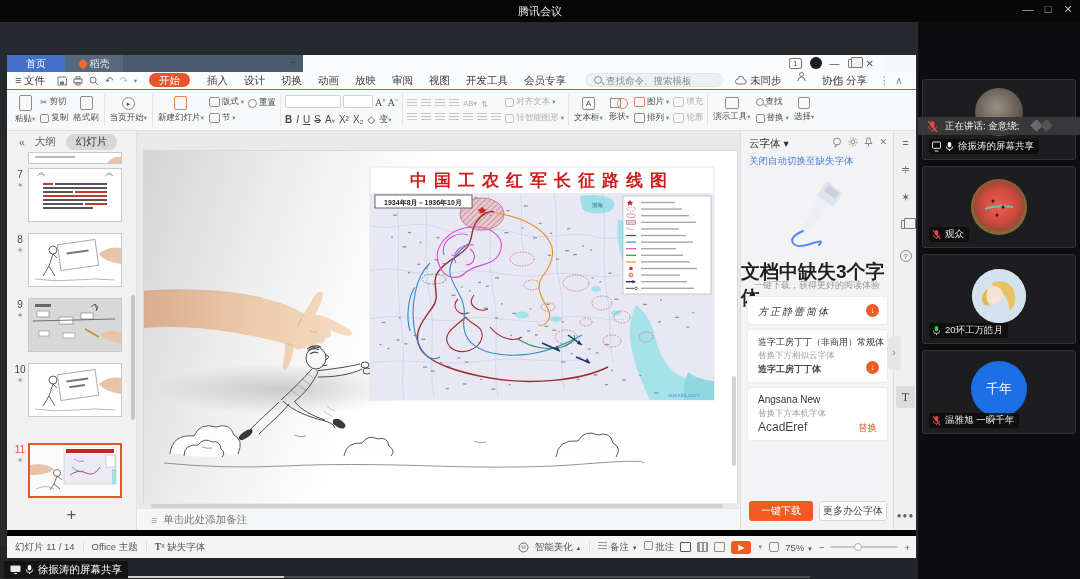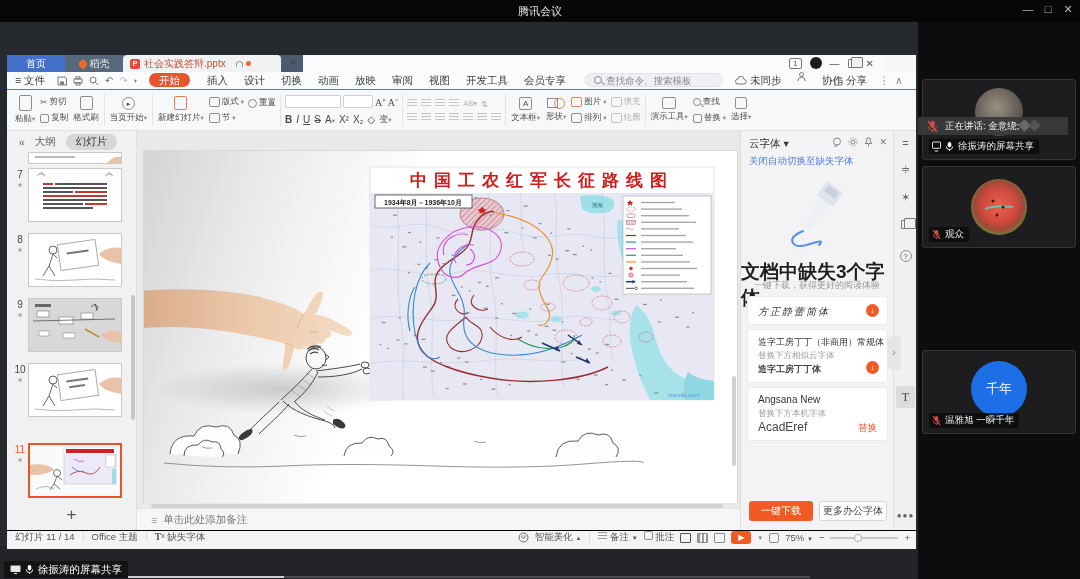--- a/index.html
+++ b/index.html
@@ -87,33 +87,33 @@
   .fp-btn1{position:absolute;left:8px;top:370px;width:64px;height:20px;background:#f25a23;border-radius:3px;color:#fff;font-size:10px;text-align:center;line-height:20px}
   .fp-btn2{position:absolute;left:78px;top:370px;width:68px;height:20px;background:#fff;border:1px solid #d5d5d5;border-radius:3px;color:#444;font-size:10px;text-align:center;line-height:18px}
   
   .rstrip{left:886px;top:76px;width:23px;height:399px;background:#f0f0f1;border-left:1px solid #e0e0e0;color:#666}
   .rs-ic{position:absolute;left:0;width:23px;text-align:center;font-size:11px}
   .rs-T{position:absolute;left:2px;top:255px;width:19px;height:22px;background:#dcdcde;border-radius:2px;text-align:center;line-height:22px;font-size:12px;color:#444;font-family:"Liberation Serif",serif}
   .rs-collapse{position:absolute;left:-7px;top:205px;width:14px;height:34px;background:#e6e6e8;border-radius:7px 0 0 7px;text-align:center;line-height:34px;color:#888;font-size:10px}
   .dbox{display:inline-block;width:10px;height:9px;border:1px solid #777;border-radius:1px;position:relative}
   .dbox::after{content:"";position:absolute;left:2px;top:-3px;width:10px;height:9px;border:1px solid #777;border-radius:1px;background:#f0f0f1}
   
-  .statusbar{left:0;top:475px;width:909px;height:19px;background:#f4f4f5;border-top:1px solid #000000;display:flex;align-items:flex-start;font-size:9.5px;color:#555}
+  .statusbar{left:0;top:475px;width:909px;height:28px;background:#f4f4f5;border-top:6px solid #000000;display:flex;align-items:center;font-size:9.5px;color:#555}
   .sb-sep{width:1px;height:10px;background:#ddd;margin:0 8px}
   .sb-right{position:absolute;right:6px;display:flex;align-items:center;gap:6px}
   .playbtn{width:20px;height:13px;background:#f25a23;border-radius:3px;color:#fff;font-size:8px;text-align:center;line-height:13px}
   .ztrack{width:68px;height:2px;background:#c9c9c9;position:relative}
   .zknob{position:absolute;left:24px;top:-3px;width:8px;height:8px;border-radius:50%;background:#fff;border:1px solid #aaa}
   .vi{display:inline-block;width:11px;height:10px;border:1px solid #8d8d8d;border-radius:1px}
   
   .sidebar{left:918px;top:22px;width:162px;height:557px;background:#0d0d0f}
   .tile{position:absolute;left:4px;width:154px;background:#1d1d20;border:1px solid #343436;border-radius:3px}
   .tlabel{position:absolute;left:6px;bottom:5px;display:flex;align-items:center;gap:4px;background:rgba(10,10,10,.75);padding:1px 5px 1px 3px;border-radius:2px;color:#e8e8e8;font-size:9.5px;white-space:nowrap}
   .avatar{position:absolute;left:50%;transform:translateX(-50%);border-radius:50%;overflow:hidden}
-  .banner{left:918px;top:117px;width:150px;height:18px;background:rgba(58,58,60,.95);display:flex;align-items:center;gap:7px;padding-left:9px;color:#f0f0f0;font-size:9.5px;z-index:5}
+  .banner{left:918px;top:117px;width:162px;height:18px;background:rgba(58,58,60,.95);display:flex;align-items:center;gap:7px;padding-left:9px;color:#f0f0f0;font-size:9.5px;z-index:5}
   .logo-dia{position:absolute;right:14px;top:3px;width:40px;height:12px;opacity:.55}
   .sharepill{left:4px;top:561px;height:17px;background:#141414;display:flex;align-items:center;gap:4px;padding:0 6px;color:#fff;font-size:10.5px;z-index:6}
   .thinline1{left:28px;top:576px;width:256px;height:2px;background:#cfcfcf}
   .thinline2{left:284px;top:576px;width:526px;height:2px;background:#4a4c50}
   svg{display:block}
   .mic-svg{width:9px;height:11px}
   .isvg{display:inline-block;vertical-align:middle}
 </style>
 </head>
 <body>
@@ -134,28 +134,20 @@
 
     <div class="abs tabbar">
       <div class="abs tabzone"></div>
       <div class="tab tab-home">
           <span>首页</span>
         </div>
       <div class="tab tab-docer">
           <span class="flame"></span>
           <span>稻壳</span>
         </div>
-      <div class="tab tab-doc">
-        <span class="picon">P</span>
-        <span style="overflow:hidden">社会实践答辩.pptx</span>
-        <span class="belldot">
-            <span class="bell"></span>
-            <span class="odot"></span>
-          </span>
-      </div>
       <div class="abs tabplus">+</div>
       <div class="tb-right">
         <span class="onebox">1</span>
         <span class="uavatar"></span>
         <span class="wctl">—</span>
         <span class="wctl dbox"></span>
         <span class="wctl">✕</span>
       </div>
     </div>
 
@@ -293,20 +285,32 @@
         </span>
         <span class="rrow" style="gap:4px">
           <span class="icl"></span>
           <span class="icl"></span>
           <span class="icl"></span>
           <span class="icl"></span>
           <span class="icl"></span>
           <span class="icl"></span>
           <span class="icl"></span>
         </span>
+      </div>
+      <div class="rcol grayed" style="font-size:8.5px">
+        <span class="rrow">
+            <span class="icb" style="width:9px;height:9px"></span>
+            <span>对齐文本</span>
+            <span class="dar">▾</span>
+          </span>
+        <span class="rrow">
+            <span class="icb" style="width:9px;height:9px"></span>
+            <span>转智能图形</span>
+            <span class="dar">▾</span>
+          </span>
       </div>
       <div class="rsep"></div>
       <div class="rbig">
         <span class="icb" style="width:13px;height:13px;font-size:8px;text-align:center;line-height:12px">A</span>
         <span><span>文本框</span><span class="dar">▾</span></span>
       </div>
       <div class="rbig">
         <span style="display:inline-flex">
             <span class="icb" style="border-radius:0"></span>
             <span class="icc" style="margin-left:-4px;border-color:#e8804e"></span>
@@ -845,20 +849,37 @@
       </div>
       <div class="tlabel">
         <svg class="mic-svg" viewBox="0 0 10 12">
             <rect x="3" y="1" width="4" height="6" rx="2" fill="#d24a43"></rect>
             <path d="M1.5,6 a3.5,3.5 0 0 0 7,0 M5,9.5 L5,11" stroke="#d24a43" stroke-width="1" fill="none"></path>
             <path d="M1,1 L9,11" stroke="#e05545" stroke-width="1.3"></path>
           </svg>
         <span>观众</span>
       </div>
     </div>
+    <div class="tile" style="top:232px;height:90px">
+      <div class="avatar" style="top:14px;width:54px;height:54px;background:linear-gradient(135deg,#c8d9ec,#e9eef6)">
+        <svg width="54" height="54" viewBox="0 0 54 54">
+            <circle cx="27" cy="27" r="27" fill="#d4e2ef"></circle>
+            <path d="M20,14 q16,-6 22,8 q4,12 -4,20 q-2,-14 -8,-18 q-8,-4 -10,-10 Z" fill="#e8c35f"></path>
+            <circle cx="22" cy="26" r="9" fill="#f6e3d2"></circle>
+            <path d="M16,20 q-4,10 2,16 q-6,2 -8,-4 q-1,-8 6,-12 Z" fill="#e2b94f"></path>
+          </svg>
+      </div>
+      <div class="tlabel">
+        <svg class="mic-svg" viewBox="0 0 10 12">
+            <rect x="3" y="1" width="4" height="6" rx="2" fill="#3fbf5a"></rect>
+            <path d="M1.5,6 a3.5,3.5 0 0 0 7,0 M5,9.5 L5,11" stroke="#cfcfcf" stroke-width="1" fill="none"></path>
+          </svg>
+        <span>20环工万皓月</span>
+      </div>
+    </div>
     <div class="tile" style="top:328px;height:84px">
       <div class="avatar" style="top:10px;width:56px;height:56px;background:#1d6fe8;display:flex;align-items:center;justify-content:center;color:#fff;font-size:13px">
           <span>千年</span>
         </div>
       <div class="tlabel">
         <svg class="mic-svg" viewBox="0 0 10 12">
             <rect x="3" y="1" width="4" height="6" rx="2" fill="#d24a43"></rect>
             <path d="M1.5,6 a3.5,3.5 0 0 0 7,0 M5,9.5 L5,11" stroke="#d24a43" stroke-width="1" fill="none"></path>
             <path d="M1,1 L9,11" stroke="#e05545" stroke-width="1.3"></path>
           </svg>

